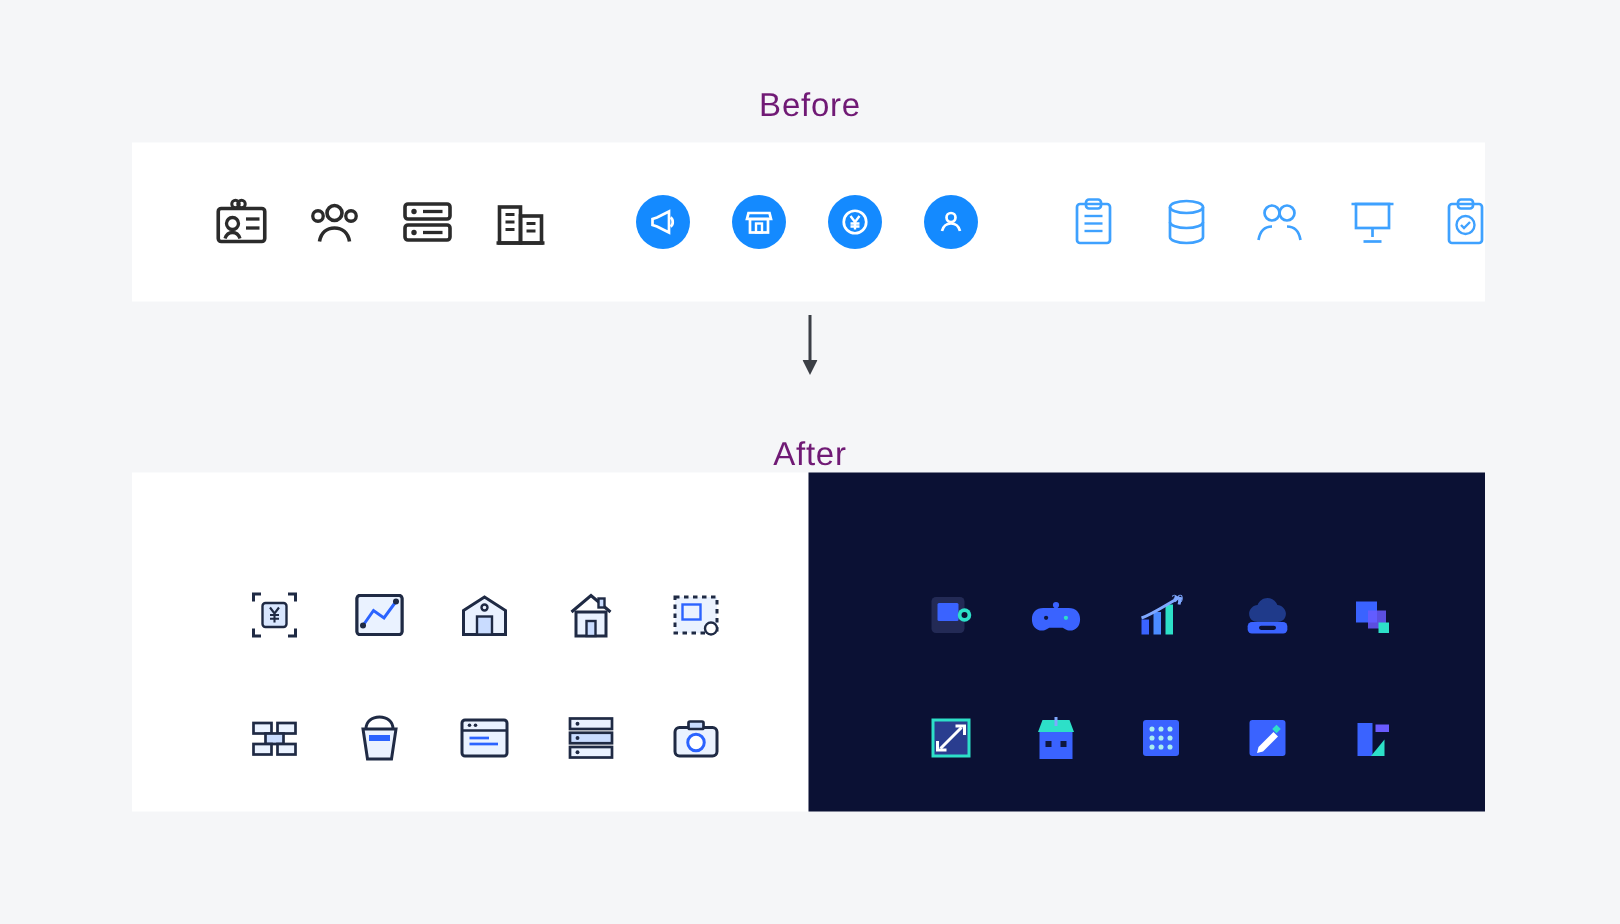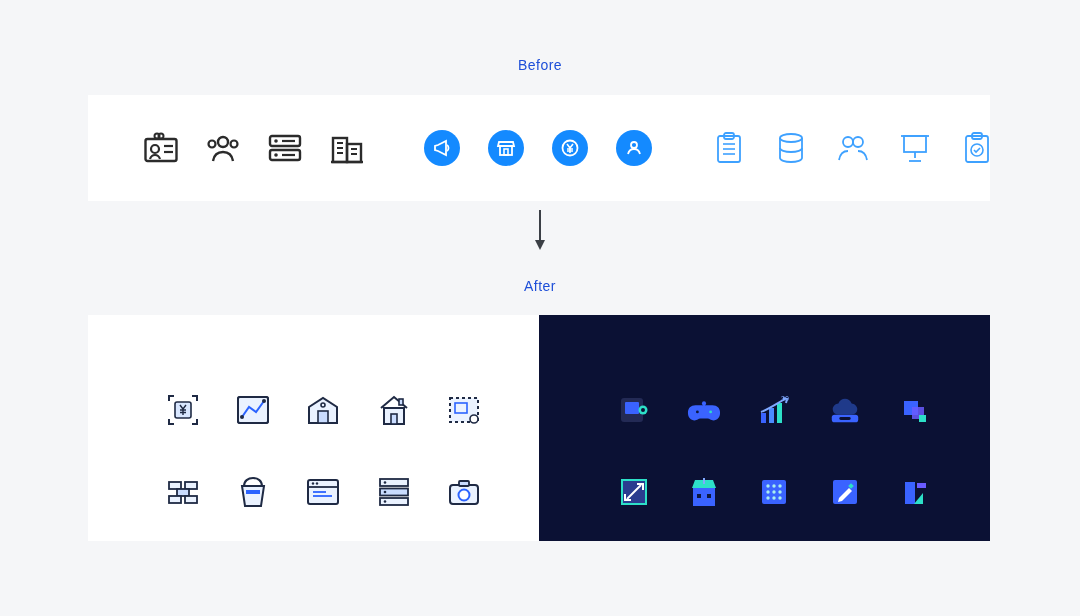--- a/index.html
+++ b/index.html
@@ -1,22 +1,22 @@
 <!DOCTYPE html>
 <html><head>
 <meta charset="utf-8">
 <style>
   * { box-sizing: border-box; margin: 0; padding: 0; }
   body { width: 1080px; height: 616px; background: #f5f6f8; font-family: -apple-system, "Helvetica Neue", Arial, sans-serif; overflow: hidden; }
 
   .stage { width: 1080px; height: 616px; position: relative; }
 
-  .label-before, .label-after { width: 100%; text-align: center; color: #1d4ed8; font-size: 14px; letter-spacing: .5px; }
+  .label-before, .label-after { width: 100%; text-align: center; color: #701a75; font-size: 22px; letter-spacing: .5px; }
   .label-before { position: absolute; top: 57px; }
-  .label-after  { position: absolute; top: 278px; }
+  .label-after  { position: absolute; top: 290px; }
 
   .panel-before {
     position: absolute; left: 88px; top: 95px; width: 902px; height: 106px;
     background: #fff;
     display: flex; align-items: center;
   }
   .grp { display: flex; gap: 28px; align-items: center; }
   .grp1 { margin-left: 56px; }
   .grp2 { margin-left: 60px; }
   .grp3 { margin-left: 60px; }

